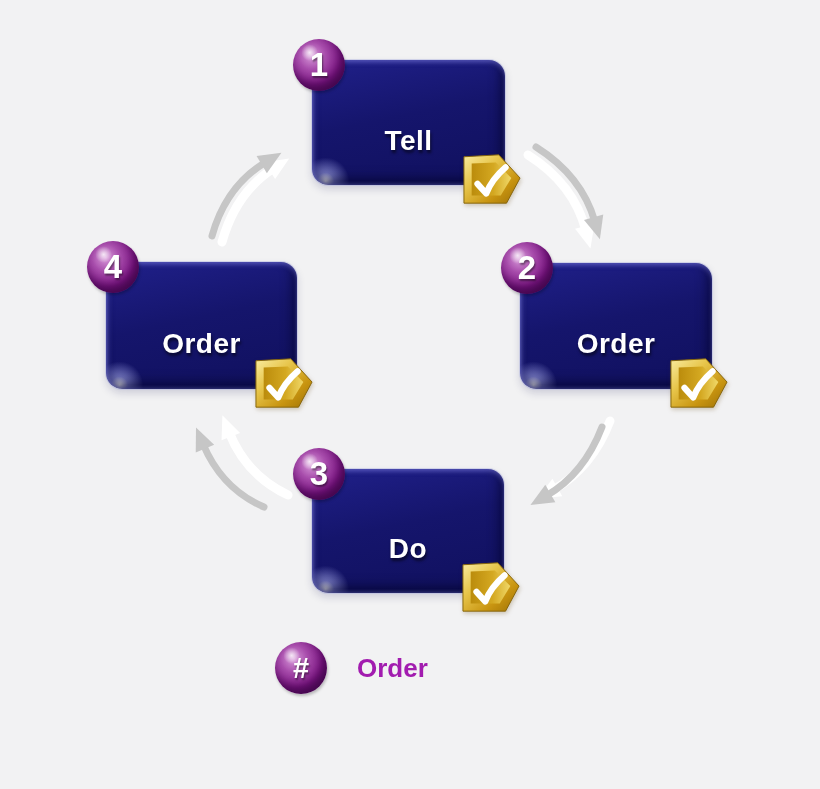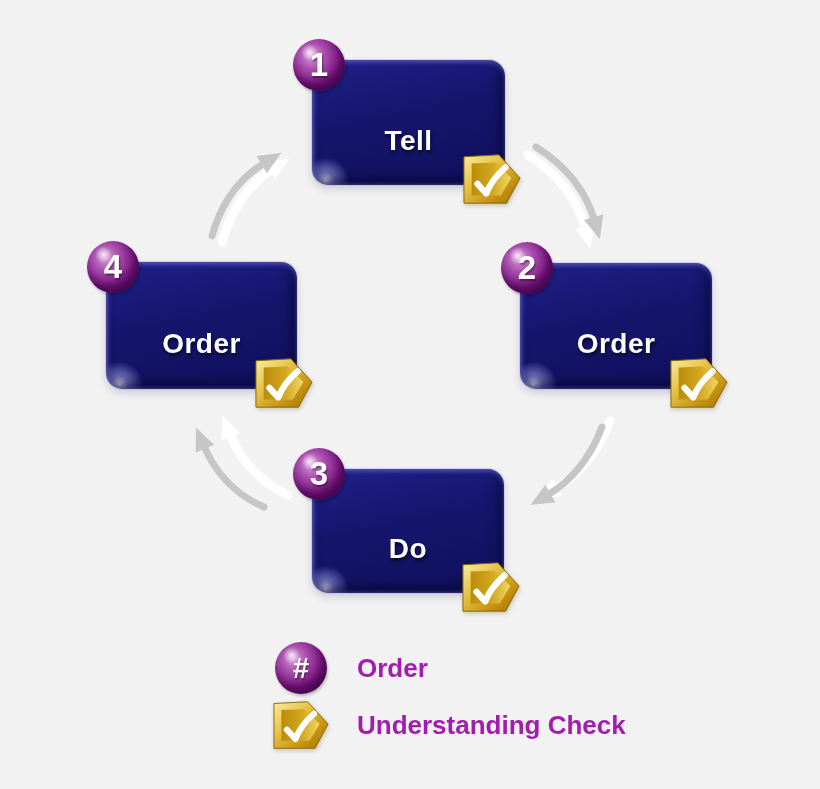--- a/index.html
+++ b/index.html
@@ -166,27 +166,15 @@
 
   <div class="legend">
     <div class="legend-row">
       <span class="legend-symbol">
         <span class="ball legend-ball">
           <span>#</span>
         </span>
       </span>
       <span class="legend-label">Order</span>
     </div>
-    <div class="legend-row">
-      <span class="legend-symbol">
-        <span class="legend-badge">
-          <svg viewBox="0 0 60 52">
-            <polygon points="1,3 37,1 59,25 45,51 1,51" fill="url(#gTagOuter)" stroke="#86650a" stroke-width="1"></polygon>
-            <polygon points="9,10 34,9 50,25 39,43 9,43" fill="url(#gTagInner)"></polygon>
-            <path d="M15,31 L24,41 Q30,26 44,14" fill="none" stroke="#ffffff" stroke-width="6.5" stroke-linecap="round" stroke-linejoin="round"></path>
-          </svg>
-        </span>
-      </span>
-      <span class="legend-label">Understanding Check</span>
-    </div>
   </div>
 
 </div>
 
 </body></html>

